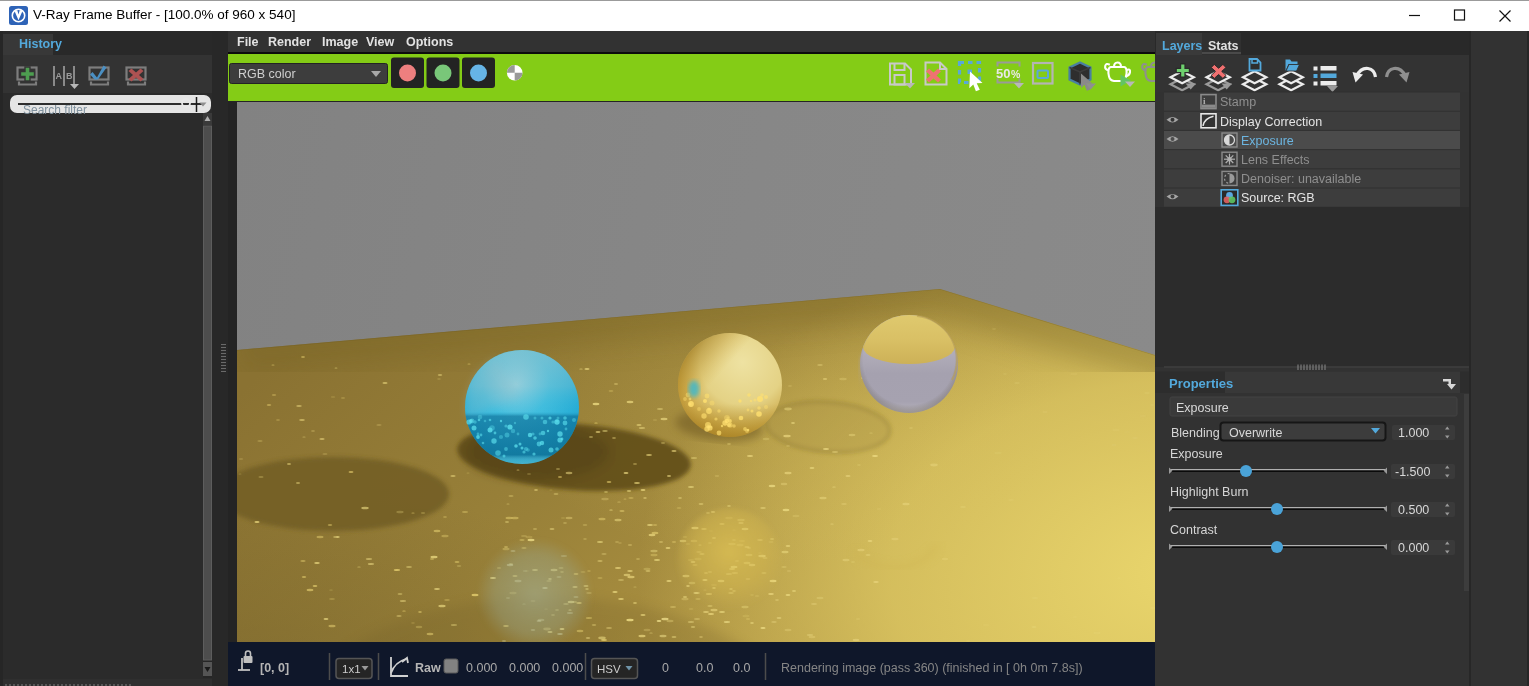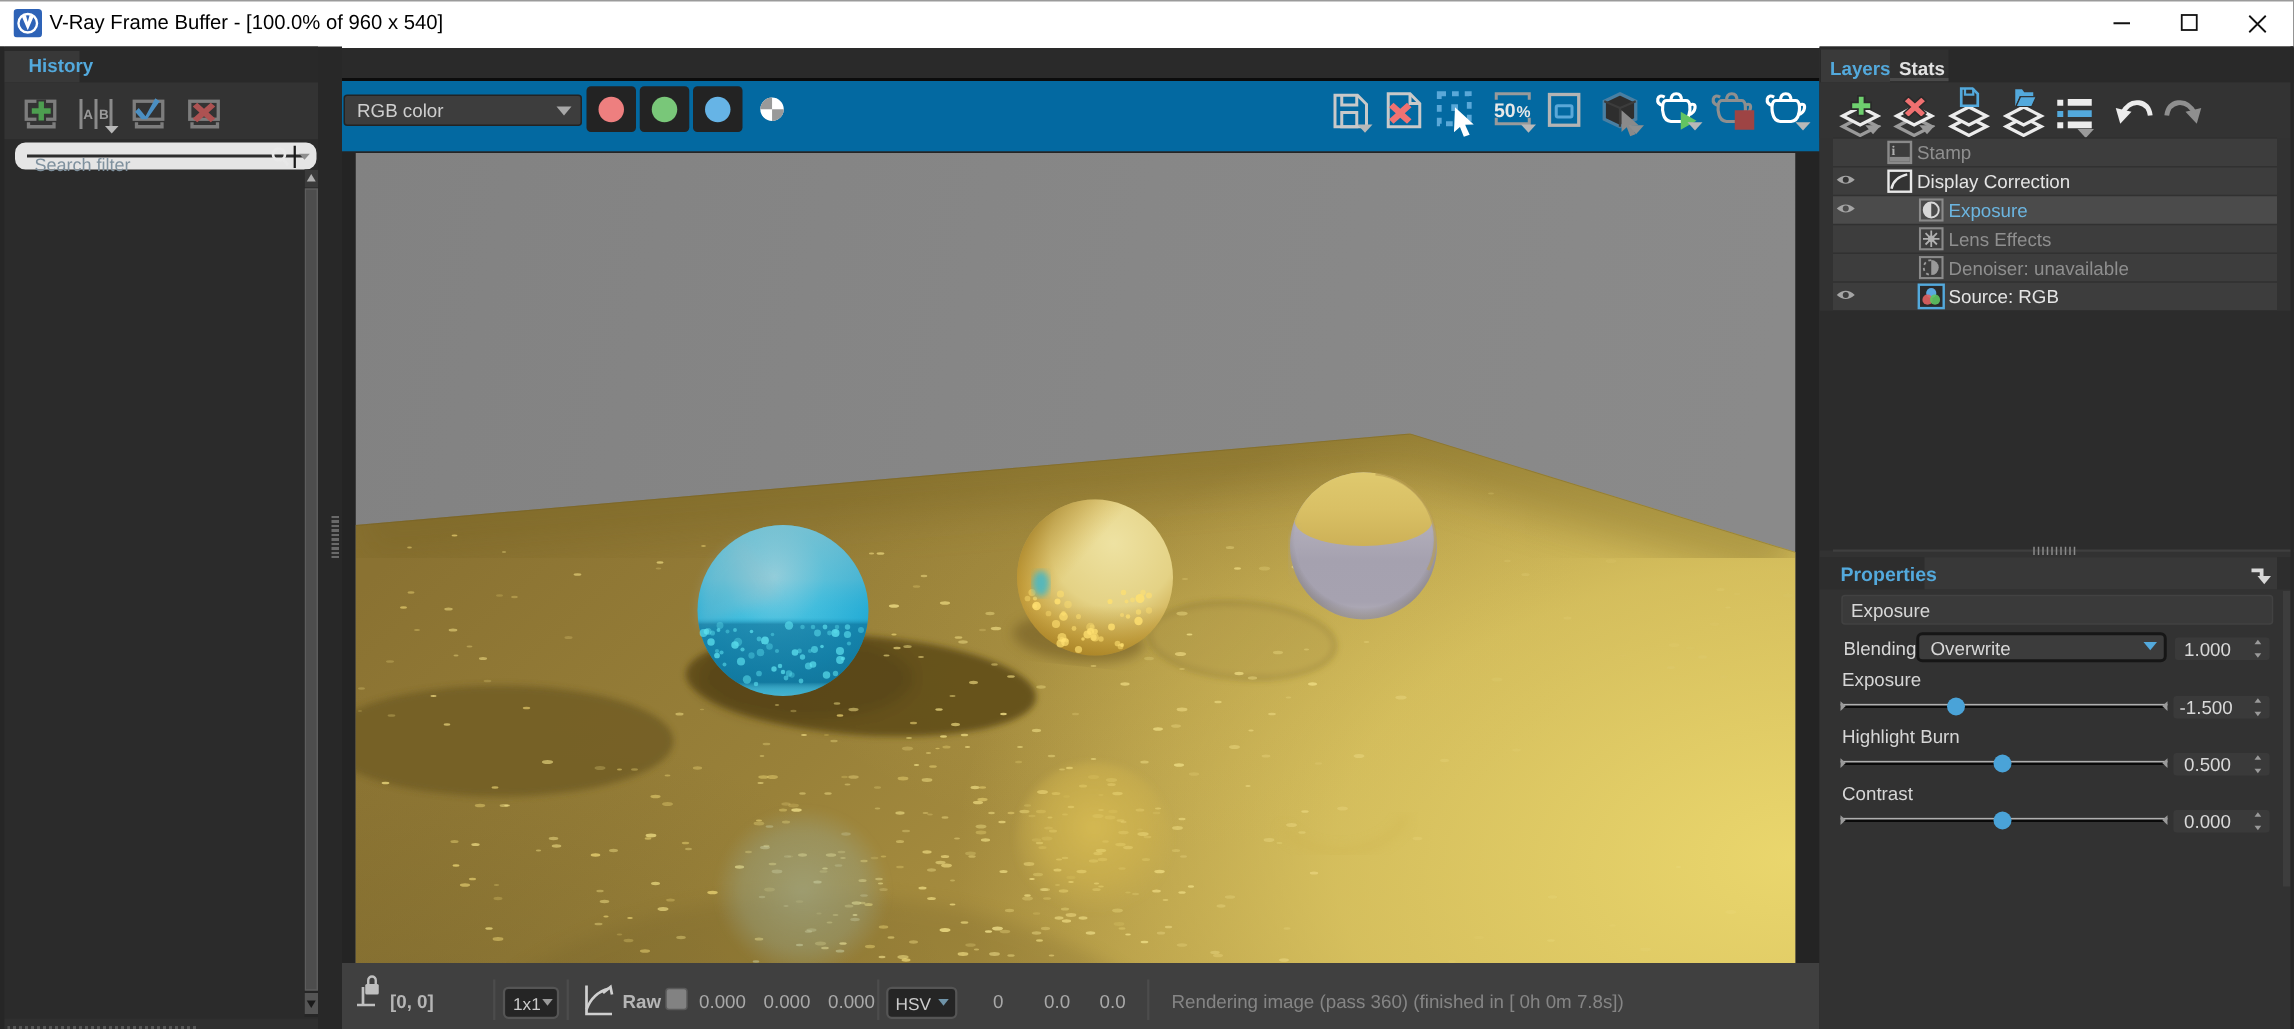--- a/index.html
+++ b/index.html
@@ -15,24 +15,24 @@
   #ltabbar { left:3px; top:31px; width:209px; height:24px; background:#292929;}
   #ltab { left:3px; top:34px; width:50px; height:21px; background:#383838; color:#53a9dc; font-size:12.5px; font-weight:bold; text-align:center; line-height:21px;padding-left:16px; }
   #ltoolbar { left:3px; top:55px; width:209px; height:38px; background:#333333; }
   #lsearch { left:10px; top:95px; width:201px; height:18px; background:#2d2d2d; border:8px solid #e5e5e5; border-radius:7px; color:#7f919e; font-size:12px; line-height:14px; padding-left:5px; }
   #llist { left:3px; top:93px; width:209px; height:586px; background:#2b2b2b; }
   #lbottom { left:3px; top:679px; width:209px; height:7px; background:#2f2f2f; }
   
   #menubar { left:228px; top:31px; width:985px; height:21px; background:#323232; color:#e2e2e2; font-size:12.5px; font-weight:bold; }
   #menubar span { position:absolute; top:4px; }
   #menuline { left:228px; top:52px; width:985px; height:2px; background:#0c0c0c; }
-  #toolbar { left:228px; top:54px; width:985px; height:47px; background:#0369a1; }
+  #toolbar { left:228px; top:54px; width:985px; height:47px; background:#84cc16; }
   #imgwrap { left:228px; top:101px; width:985px; height:541px; background:#242424; }
   #scene { left:237px; top:101.6px; width:960px; height:540px; }
-  #statusbar { left:228px; top:642px; width:985px; height:44px; background:#404040; color:#9a9a9a; font-size:12px;text-decoration:underline; }
+  #statusbar { left:228px; top:642px; width:985px; height:44px; background:#0f172a; color:#9a9a9a; font-size:12px;text-decoration:underline; }
   
   #rpanel { left:1213px; top:31px; width:316px; height:655px; background:#323232; border-right:2px solid #262626; }
 </style>
 </head>
 <body>
 <div id="win">
 
   <div class="abs" id="titlebar"></div>
   <div class="abs" id="logo" style="left:9px; top:6px; width:19px; height:19px;">
     <svg width="19" height="19" viewBox="0 0 19 19">
@@ -105,20 +105,27 @@
     </svg>
   </div>
   <div class="abs" id="lbottom"></div>
   <div class="abs" style="left:5px; top:683.5px; width:126px; height:2.5px; background:repeating-linear-gradient(90deg,#565656 0 2px,#2f2f2f 2px 4px);"></div>
 
   <div class="abs" style="left:212px; top:31px; width:16px; height:655px; background:#282828;"></div>
   <div class="abs" id="lsplit" style="left:221px; top:344px; width:5px; height:28px; background:repeating-linear-gradient(180deg,#6a6a6a 0 1.5px,#2c2c2c 1.5px 3px);"></div>
   <div class="abs" style="left:1197px; top:101px; width:16px; height:585px; background:#262626;"></div>
   <div class="abs" id="rsplit" style="left:1207px; top:344px; width:5px; height:28px; background:repeating-linear-gradient(180deg,#6a6a6a 0 1.5px,#262626 1.5px 3px);"></div>
 
+  <div class="abs" id="menubar">
+    <span style="left:9px;">File</span>
+    <span style="left:40px;">Render</span>
+    <span style="left:94px;">Image</span>
+    <span style="left:138px;">View</span>
+    <span style="left:178px;">Options</span>
+  </div>
   <div class="abs" id="menuline"></div>
   <div class="abs" id="toolbar">
     <svg width="985" height="47" viewBox="0 0 985 47">
 
       <rect x="1.5" y="9.5" width="158" height="20" rx="2" fill="#3d3d3d" stroke="#232323" stroke-width="1"></rect>
       <text x="10" y="24" font-size="12.5" fill="#cfcfcf">RGB color</text>
       <path d="M143 17 L153 17 L148 23 Z" fill="#a8a8a8"></path>
 
       <rect x="163" y="3.5" width="33" height="30.5" rx="3" fill="#232323"></rect>
       <rect x="198.5" y="3.5" width="33" height="30.5" rx="3" fill="#232323"></rect>
@@ -917,21 +924,21 @@
       <path d="M397.5 24 L404.5 24 L401 28.5 Z" fill="#6f93a8"></path>
       <text x="434" y="30" font-size="12.5" fill="#a8a8a8">0</text>
       <text x="468" y="30" font-size="12.5" fill="#a8a8a8">0.0</text>
       <text x="505" y="30" font-size="12.5" fill="#a8a8a8">0.0</text>
       <line x1="537.5" y1="11" x2="537.5" y2="38" stroke="#4c4c4c" stroke-width="1.5"></line>
       <text x="553" y="30" font-size="12.5" fill="#858585">Rendering image (pass 360) (finished in [ 0h  0m  7.8s])</text>
     </svg>
   </div>
 
   <div class="abs" id="rpanel"></div>
-  <div class="abs" style="left:1213px; top:31px; width:316px; height:655px;">
+  <div class="abs" style="left:1155px; top:31px; width:316px; height:655px;">
     <svg width="316" height="655" viewBox="0 0 316 655">
 
       <rect x="0" y="0" width="316" height="655" fill="#323232"></rect>
 
       <rect x="0" y="0" width="316" height="24" fill="#292929"></rect>
       <rect x="1" y="2" width="46" height="22" fill="#3a3a3a"></rect>
       <text x="7" y="19" font-size="12.5" font-weight="bold" fill="#53a9dc">Layers</text>
       <rect x="47" y="2" width="39" height="22" fill="#303030"></rect>
       <rect x="47" y="21" width="39" height="2" fill="#4a4a4a"></rect>
       <text x="53" y="19" font-size="12.5" font-weight="bold" fill="#e2e2e2">Stats</text>

